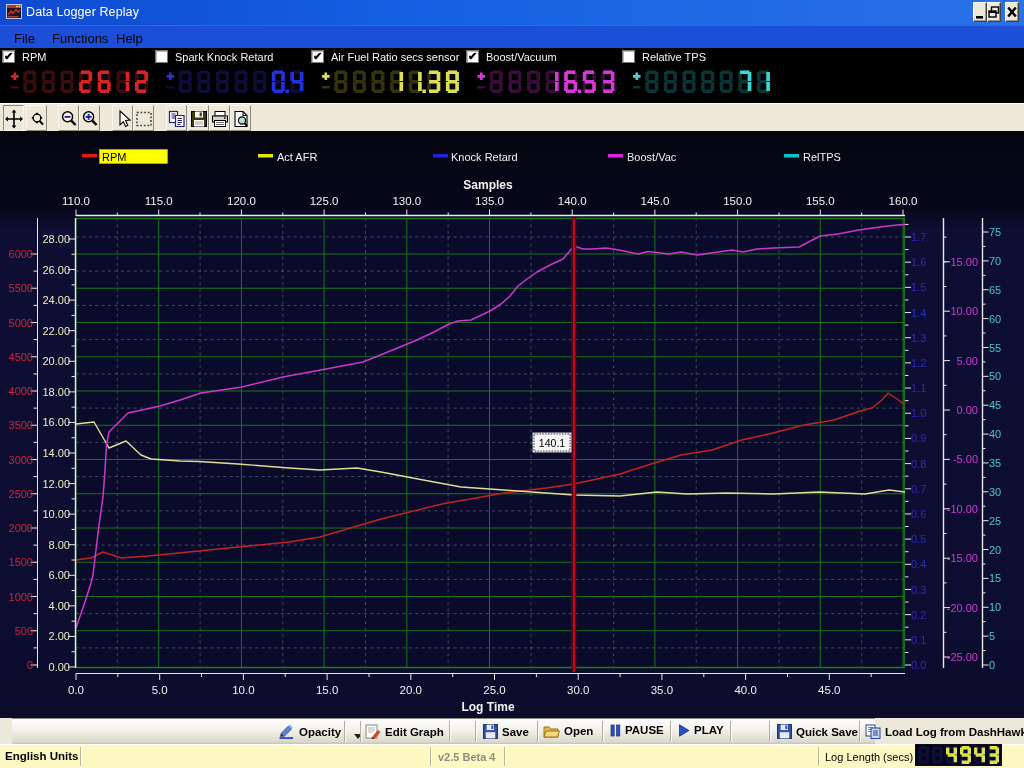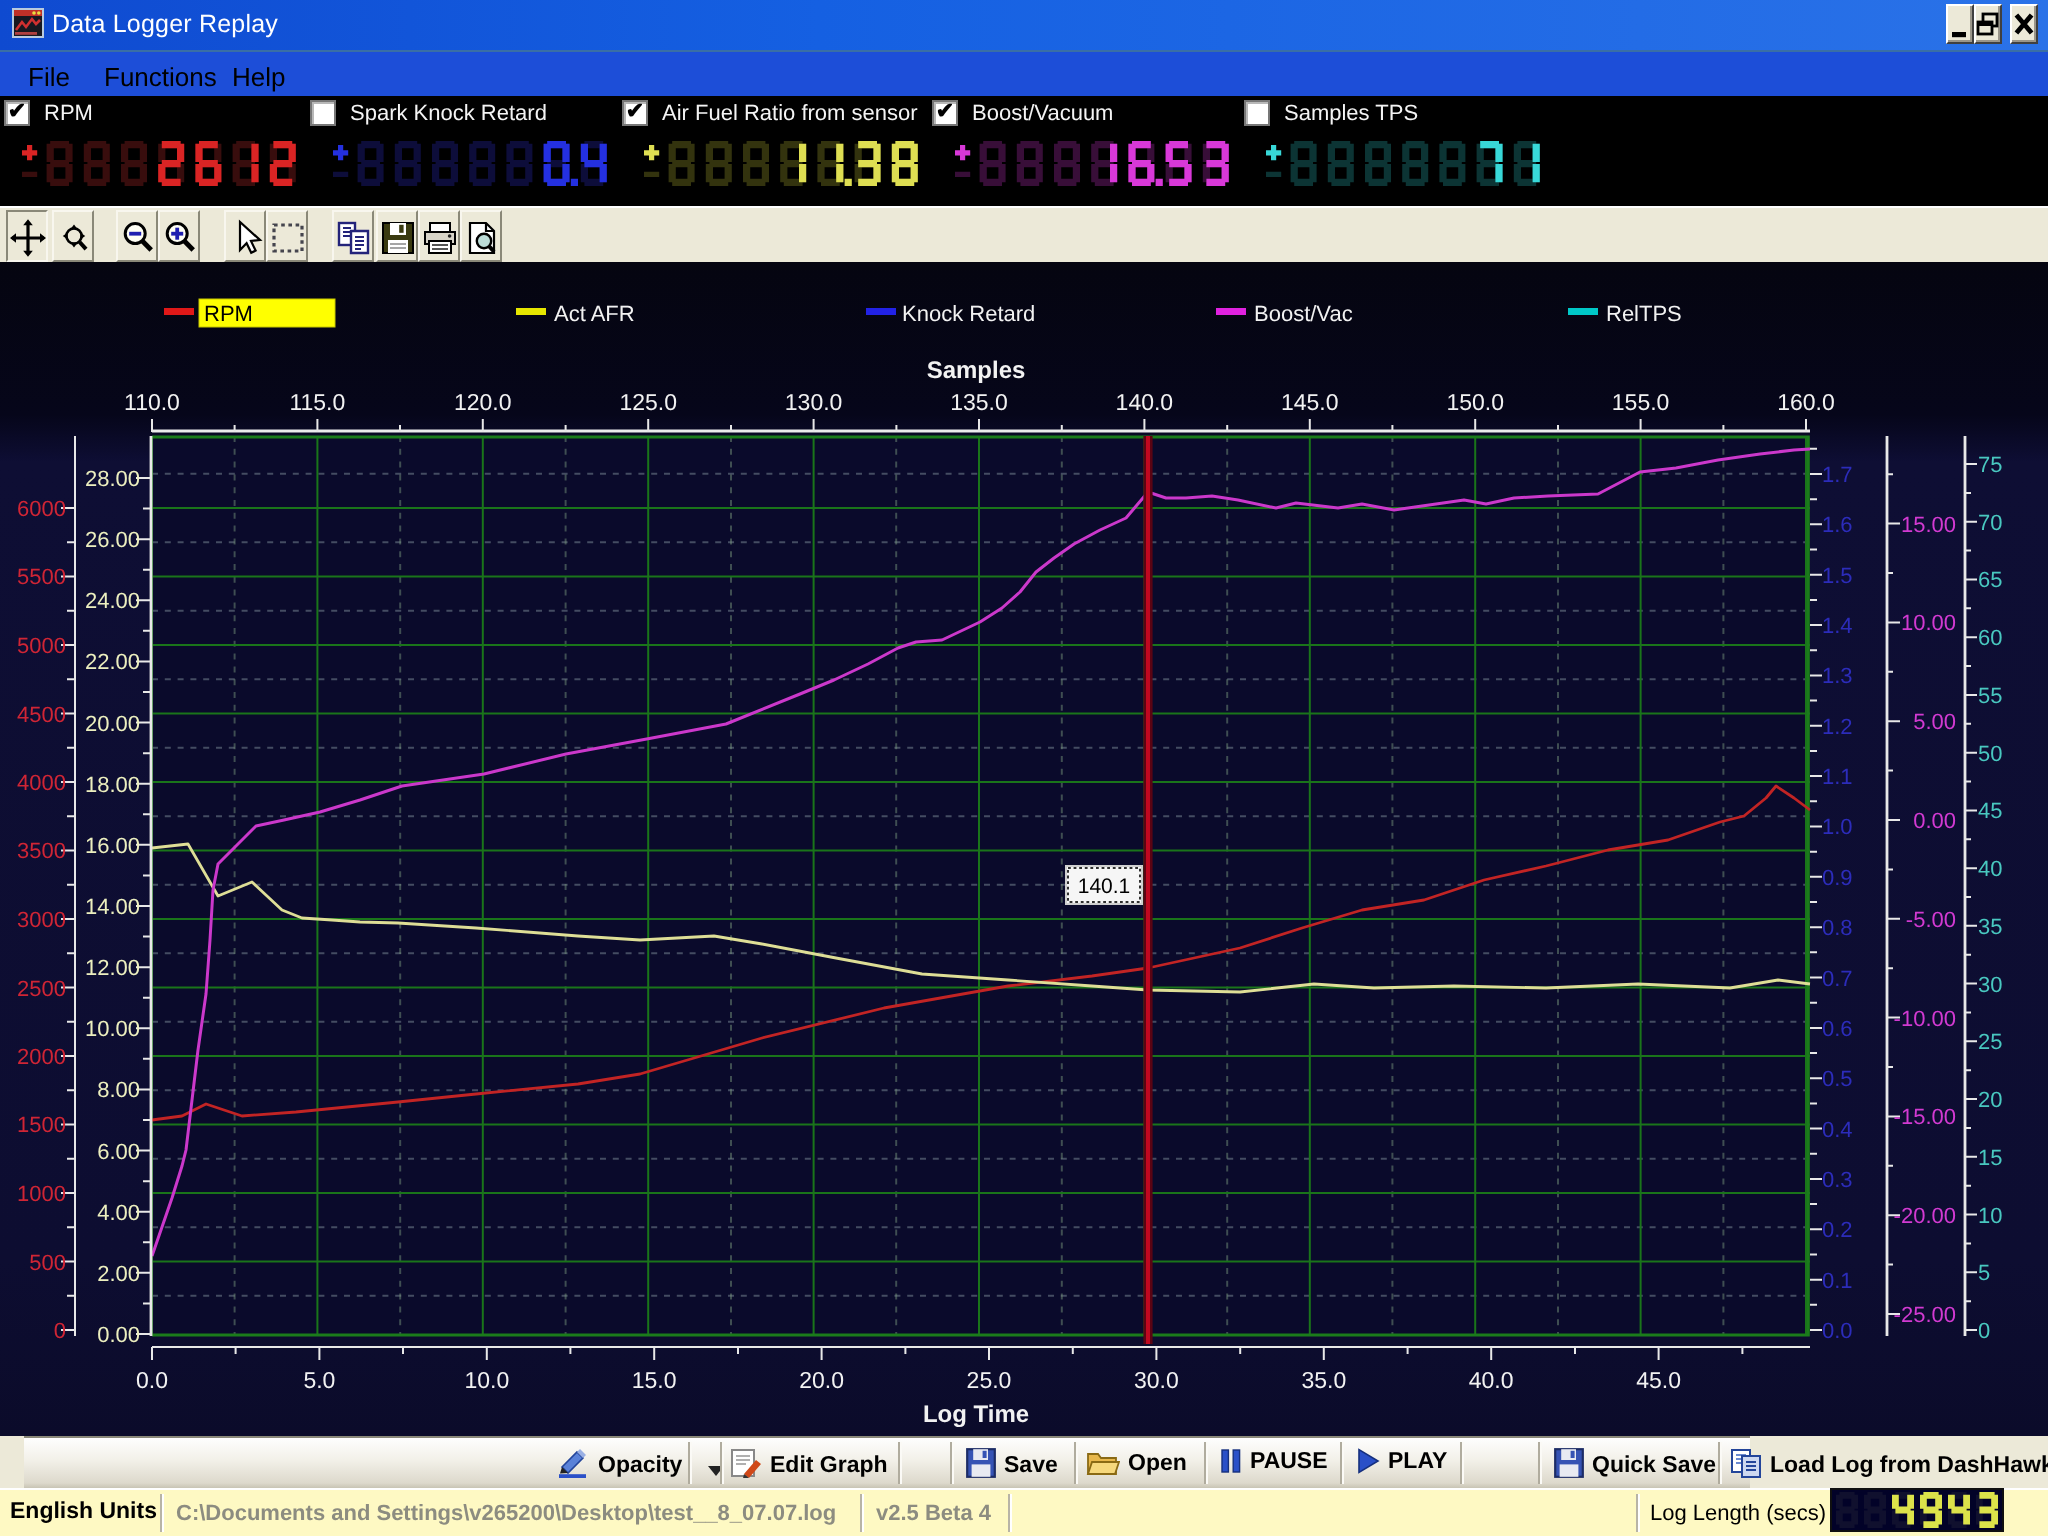--- a/index.html
+++ b/index.html
@@ -51,25 +51,25 @@
     <span style="left:14px">File</span>
     <span style="left:52px">Functions</span>
     <span style="left:116px">Help</span>
   </div>
 <div class="abs" id="panel">
     <div class="cb" style="left:2px">✔</div>
     <span class="cbl" style="left:22px">RPM</span>
     <div class="cb" style="left:155px"></div>
     <span class="cbl" style="left:175px">Spark Knock Retard</span>
     <div class="cb" style="left:311px">✔</div>
-    <span class="cbl" style="left:331px">Air Fuel Ratio from sensor</span>
+    <span class="cbl" style="left:331px">Air Fuel Ratio secs sensor</span>
     <div class="cb" style="left:466px">✔</div>
     <span class="cbl" style="left:486px">Boost/Vacuum</span>
     <div class="cb" style="left:622px"></div>
-    <span class="cbl" style="left:642px">Samples TPS</span>
+    <span class="cbl" style="left:642px">Relative TPS</span>
   </div>
 <svg width="1024" height="55" viewBox="0 48 1024 55" style="position:absolute;left:0;top:48px">
     <g>
       <path fill="#380d0d" d="M11.0,85.9h7.6v2.6h-7.6zM25.1,70.5h9.4v3.6h-9.4zM32.7,71.9h3.6v9.1h-3.6zM32.7,82.0h3.6v9.1h-3.6zM25.1,89.4h9.4v3.6h-9.4zM23.3,82.0h3.6v9.1h-3.6zM23.3,71.9h3.6v9.1h-3.6zM25.1,80.0h9.4v3.6h-9.4zM43.7,70.5h9.4v3.6h-9.4zM51.3,71.9h3.6v9.1h-3.6zM51.3,82.0h3.6v9.1h-3.6zM43.7,89.4h9.4v3.6h-9.4zM41.9,82.0h3.6v9.1h-3.6zM41.9,71.9h3.6v9.1h-3.6zM43.7,80.0h9.4v3.6h-9.4zM62.3,70.5h9.4v3.6h-9.4zM69.9,71.9h3.6v9.1h-3.6zM69.9,82.0h3.6v9.1h-3.6zM62.3,89.4h9.4v3.6h-9.4zM60.5,82.0h3.6v9.1h-3.6zM60.5,71.9h3.6v9.1h-3.6zM62.3,80.0h9.4v3.6h-9.4zM80.9,70.5h9.4v3.6h-9.4zM88.5,71.9h3.6v9.1h-3.6zM88.5,82.0h3.6v9.1h-3.6zM80.9,89.4h9.4v3.6h-9.4zM79.1,82.0h3.6v9.1h-3.6zM79.1,71.9h3.6v9.1h-3.6zM80.9,80.0h9.4v3.6h-9.4zM99.5,70.5h9.4v3.6h-9.4zM107.1,71.9h3.6v9.1h-3.6zM107.1,82.0h3.6v9.1h-3.6zM99.5,89.4h9.4v3.6h-9.4zM97.7,82.0h3.6v9.1h-3.6zM97.7,71.9h3.6v9.1h-3.6zM99.5,80.0h9.4v3.6h-9.4zM118.1,70.5h9.4v3.6h-9.4zM125.7,71.9h3.6v9.1h-3.6zM125.7,82.0h3.6v9.1h-3.6zM118.1,89.4h9.4v3.6h-9.4zM116.3,82.0h3.6v9.1h-3.6zM116.3,71.9h3.6v9.1h-3.6zM118.1,80.0h9.4v3.6h-9.4zM136.7,70.5h9.4v3.6h-9.4zM144.3,71.9h3.6v9.1h-3.6zM144.3,82.0h3.6v9.1h-3.6zM136.7,89.4h9.4v3.6h-9.4zM134.9,82.0h3.6v9.1h-3.6zM134.9,71.9h3.6v9.1h-3.6zM136.7,80.0h9.4v3.6h-9.4z"></path>
       <path fill="#da2424" d="M11.0,75.1h7.6v2.6h-7.6zM13.5,72.5h2.6v7.6h-2.6zM80.9,70.5h9.4v3.6h-9.4zM88.5,71.9h3.6v9.1h-3.6zM80.9,80.0h9.4v3.6h-9.4zM79.1,82.0h3.6v9.1h-3.6zM80.9,89.4h9.4v3.6h-9.4zM99.5,70.5h9.4v3.6h-9.4zM97.7,71.9h3.6v9.1h-3.6zM99.5,80.0h9.4v3.6h-9.4zM97.7,82.0h3.6v9.1h-3.6zM99.5,89.4h9.4v3.6h-9.4zM107.1,82.0h3.6v9.1h-3.6zM125.7,71.9h3.6v9.1h-3.6zM125.7,82.0h3.6v9.1h-3.6zM136.7,70.5h9.4v3.6h-9.4zM144.3,71.9h3.6v9.1h-3.6zM136.7,80.0h9.4v3.6h-9.4zM134.9,82.0h3.6v9.1h-3.6zM136.7,89.4h9.4v3.6h-9.4z"></path>
     </g>
     <g>
       <path fill="#0d0d3a" d="M166.5,85.9h7.6v2.6h-7.6zM180.6,70.5h9.4v3.6h-9.4zM188.2,71.9h3.6v9.1h-3.6zM188.2,82.0h3.6v9.1h-3.6zM180.6,89.4h9.4v3.6h-9.4zM178.8,82.0h3.6v9.1h-3.6zM178.8,71.9h3.6v9.1h-3.6zM180.6,80.0h9.4v3.6h-9.4zM199.2,70.5h9.4v3.6h-9.4zM206.8,71.9h3.6v9.1h-3.6zM206.8,82.0h3.6v9.1h-3.6zM199.2,89.4h9.4v3.6h-9.4zM197.4,82.0h3.6v9.1h-3.6zM197.4,71.9h3.6v9.1h-3.6zM199.2,80.0h9.4v3.6h-9.4zM217.8,70.5h9.4v3.6h-9.4zM225.4,71.9h3.6v9.1h-3.6zM225.4,82.0h3.6v9.1h-3.6zM217.8,89.4h9.4v3.6h-9.4zM216.0,82.0h3.6v9.1h-3.6zM216.0,71.9h3.6v9.1h-3.6zM217.8,80.0h9.4v3.6h-9.4zM236.4,70.5h9.4v3.6h-9.4zM244.0,71.9h3.6v9.1h-3.6zM244.0,82.0h3.6v9.1h-3.6zM236.4,89.4h9.4v3.6h-9.4zM234.6,82.0h3.6v9.1h-3.6zM234.6,71.9h3.6v9.1h-3.6zM236.4,80.0h9.4v3.6h-9.4zM255.0,70.5h9.4v3.6h-9.4zM262.6,71.9h3.6v9.1h-3.6zM262.6,82.0h3.6v9.1h-3.6zM255.0,89.4h9.4v3.6h-9.4zM253.2,82.0h3.6v9.1h-3.6zM253.2,71.9h3.6v9.1h-3.6zM255.0,80.0h9.4v3.6h-9.4zM273.6,70.5h9.4v3.6h-9.4zM281.2,71.9h3.6v9.1h-3.6zM281.2,82.0h3.6v9.1h-3.6zM273.6,89.4h9.4v3.6h-9.4zM271.8,82.0h3.6v9.1h-3.6zM271.8,71.9h3.6v9.1h-3.6zM273.6,80.0h9.4v3.6h-9.4zM292.2,70.5h9.4v3.6h-9.4zM299.8,71.9h3.6v9.1h-3.6zM299.8,82.0h3.6v9.1h-3.6zM292.2,89.4h9.4v3.6h-9.4zM290.4,82.0h3.6v9.1h-3.6zM290.4,71.9h3.6v9.1h-3.6zM292.2,80.0h9.4v3.6h-9.4z"></path>
       <path fill="#2430e0" d="M166.5,75.1h7.6v2.6h-7.6zM169.0,72.5h2.6v7.6h-2.6zM273.6,70.5h9.4v3.6h-9.4zM281.2,71.9h3.6v9.1h-3.6zM281.2,82.0h3.6v9.1h-3.6zM273.6,89.4h9.4v3.6h-9.4zM271.8,82.0h3.6v9.1h-3.6zM271.8,71.9h3.6v9.1h-3.6zM285.4,89.4h3.6v3.6h-3.6zM290.4,71.9h3.6v9.1h-3.6zM292.2,80.0h9.4v3.6h-9.4zM299.8,71.9h3.6v9.1h-3.6zM299.8,82.0h3.6v9.1h-3.6z"></path>
     </g>
@@ -351,21 +351,20 @@
     <div class="bsep" style="left:525px"></div>
     <div class="bsep" style="left:590px"></div>
     <div class="bsep" style="left:658px"></div>
     <div class="bsep" style="left:718px"></div>
     <div class="bsep" style="left:757px"></div>
     <div class="bsep" style="left:847px"></div>
   </div>
 <div class="abs" id="status">
     <span class="abs" style="left:5px;top:5px;font-weight:bold">English Units</span>
     <div class="sep" style="left:80px"></div>
-    <span class="abs" style="left:88px;top:6px;color:#8c8c80;font-weight:bold;font-size:11px">C:\Documents and Settings\v265200\Desktop\test__8_07.07.log</span>
     <div class="sep" style="left:430px"></div>
     <span class="abs" style="left:438px;top:6px;color:#8c8c80;font-weight:bold;font-size:11px">v2.5 Beta 4</span>
     <div class="sep" style="left:504px"></div>
     <div class="sep" style="left:818px"></div>
     <span class="abs" style="left:825px;top:6px;font-size:11px">Log Length (secs)</span>
   </div>
 <svg width="85" height="20" viewBox="0 0 85 20" style="position:absolute;left:916px;top:745px;background:#020228;outline:1px solid #101010">
     <path fill="#10102e" d="M3.7,1.0h7.6v3.4h-7.6zM9.6,2.4h3.4v7.0h-3.4zM9.6,10.2h3.4v7.0h-3.4zM3.7,15.6h7.6v3.4h-7.6zM2.0,10.2h3.4v7.0h-3.4zM2.0,2.4h3.4v7.0h-3.4zM3.7,8.3h7.6v3.4h-7.6zM17.7,1.0h7.6v3.4h-7.6zM23.6,2.4h3.4v7.0h-3.4zM23.6,10.2h3.4v7.0h-3.4zM17.7,15.6h7.6v3.4h-7.6zM16.0,10.2h3.4v7.0h-3.4zM16.0,2.4h3.4v7.0h-3.4zM17.7,8.3h7.6v3.4h-7.6zM31.7,1.0h7.6v3.4h-7.6zM37.6,2.4h3.4v7.0h-3.4zM37.6,10.2h3.4v7.0h-3.4zM31.7,15.6h7.6v3.4h-7.6zM30.0,10.2h3.4v7.0h-3.4zM30.0,2.4h3.4v7.0h-3.4zM31.7,8.3h7.6v3.4h-7.6zM45.7,1.0h7.6v3.4h-7.6zM51.6,2.4h3.4v7.0h-3.4zM51.6,10.2h3.4v7.0h-3.4zM45.7,15.6h7.6v3.4h-7.6zM44.0,10.2h3.4v7.0h-3.4zM44.0,2.4h3.4v7.0h-3.4zM45.7,8.3h7.6v3.4h-7.6zM59.7,1.0h7.6v3.4h-7.6zM65.6,2.4h3.4v7.0h-3.4zM65.6,10.2h3.4v7.0h-3.4zM59.7,15.6h7.6v3.4h-7.6zM58.0,10.2h3.4v7.0h-3.4zM58.0,2.4h3.4v7.0h-3.4zM59.7,8.3h7.6v3.4h-7.6zM73.7,1.0h7.6v3.4h-7.6zM79.6,2.4h3.4v7.0h-3.4zM79.6,10.2h3.4v7.0h-3.4zM73.7,15.6h7.6v3.4h-7.6zM72.0,10.2h3.4v7.0h-3.4zM72.0,2.4h3.4v7.0h-3.4zM73.7,8.3h7.6v3.4h-7.6z"></path>
     <path fill="#dce24a" d="M30.0,2.4h3.4v7.0h-3.4zM31.7,8.3h7.6v3.4h-7.6zM37.6,2.4h3.4v7.0h-3.4zM37.6,10.2h3.4v7.0h-3.4zM45.7,1.0h7.6v3.4h-7.6zM51.6,2.4h3.4v7.0h-3.4zM51.6,10.2h3.4v7.0h-3.4zM44.0,2.4h3.4v7.0h-3.4zM45.7,8.3h7.6v3.4h-7.6zM45.7,15.6h7.6v3.4h-7.6zM58.0,2.4h3.4v7.0h-3.4zM59.7,8.3h7.6v3.4h-7.6zM65.6,2.4h3.4v7.0h-3.4zM65.6,10.2h3.4v7.0h-3.4zM73.7,1.0h7.6v3.4h-7.6zM79.6,2.4h3.4v7.0h-3.4zM73.7,8.3h7.6v3.4h-7.6zM79.6,10.2h3.4v7.0h-3.4zM73.7,15.6h7.6v3.4h-7.6z"></path>
   </svg>

